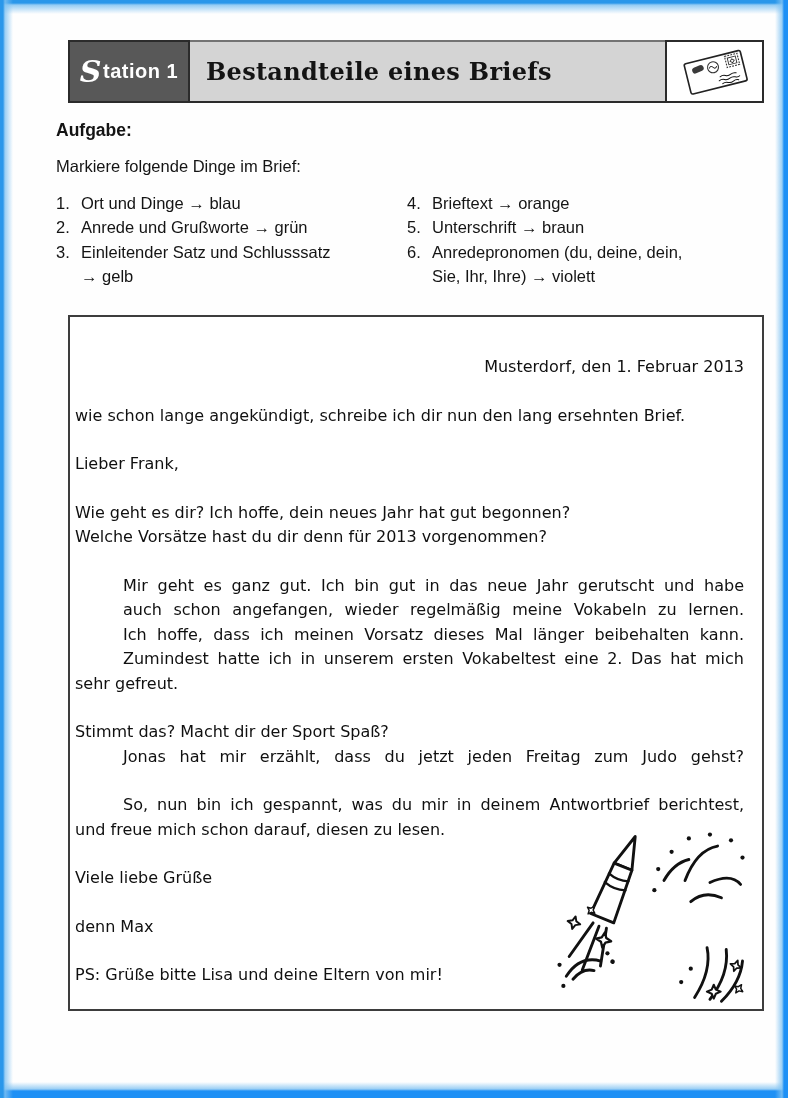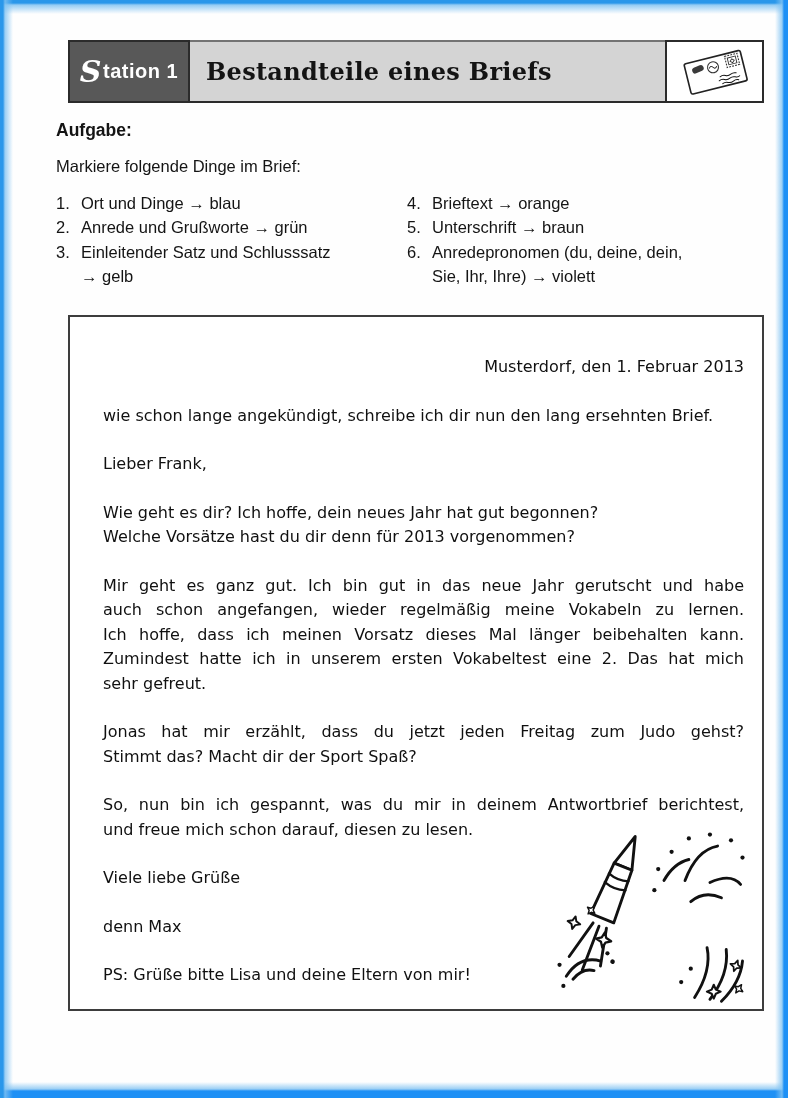--- a/index.html
+++ b/index.html
@@ -47,27 +47,27 @@
   .col-right{width:330px;}
   .item{display:flex;line-height:24.3px;}
   .item .num{width:25px;flex:none;}
   .item .txt{flex:1;}
   .cont{display:block;}
 
   
   .letter{
     position:absolute;left:68px;top:315px;width:696px;height:696px;box-sizing:border-box;
     border:2px solid #3d3d3d;background:#fff;
-    padding:38px 18px 0 33px;
+    padding:38px 18px 0 5px;
     font-family:"DejaVu Sans",sans-serif;font-size:16px;line-height:24.5px;color:#101010;
   }
   .blk{margin-bottom:24px;}
   .date-line{text-align:right;}
   .line{white-space:nowrap;}
-  .line.j{white-space:normal;text-align:justify;text-align-last:justify;}
+  .line.j{white-space:normal;text-align:justify;text-align-last:justify;margin-left:48px;}
   .firework{position:absolute;right:8px;bottom:2px;width:205px;height:182px;}
 
   svg .st{fill:#fff;stroke:#111;stroke-width:3;stroke-linejoin:round;}
   svg .ln{fill:none;stroke:#111;stroke-linecap:round;}
 </style>
 </head>
 <body>
 
 <div class="f-top"></div>
 <div class="f-bottom"></div>
@@ -146,22 +146,22 @@
     <div class="line">Welche Vorsätze hast du dir denn für 2013 vorgenommen?</div>
   </div>
   <div class="blk">
     <div class="line j">Mir geht es ganz gut. Ich bin gut in das neue Jahr gerutscht und habe</div>
     <div class="line j">auch schon angefangen, wieder regelmäßig meine Vokabeln zu lernen.</div>
     <div class="line j">Ich hoffe, dass ich meinen Vorsatz dieses Mal länger beibehalten kann.</div>
     <div class="line j">Zumindest hatte ich in unserem ersten Vokabeltest eine 2. Das hat mich</div>
     <div class="line">sehr gefreut.</div>
   </div>
   <div class="blk">
+    <div class="line">Stimmt das? Macht dir der Sport Spaß?</div>
     <div class="line j">Jonas hat mir erzählt, dass du jetzt jeden Freitag zum Judo gehst?</div>
-    <div class="line">Stimmt das? Macht dir der Sport Spaß?</div>
   </div>
   <div class="blk">
     <div class="line j">So, nun bin ich gespannt, was du mir in deinem Antwortbrief berichtest,</div>
     <div class="line">und freue mich schon darauf, diesen zu lesen.</div>
   </div>
   <div class="blk">Viele liebe Grüße</div>
   <div class="blk">denn Max</div>
   <div class="blk">PS: Grüße bitte Lisa und deine Eltern von mir!</div>
 
   <svg class="firework" viewBox="0 0 210 190">

